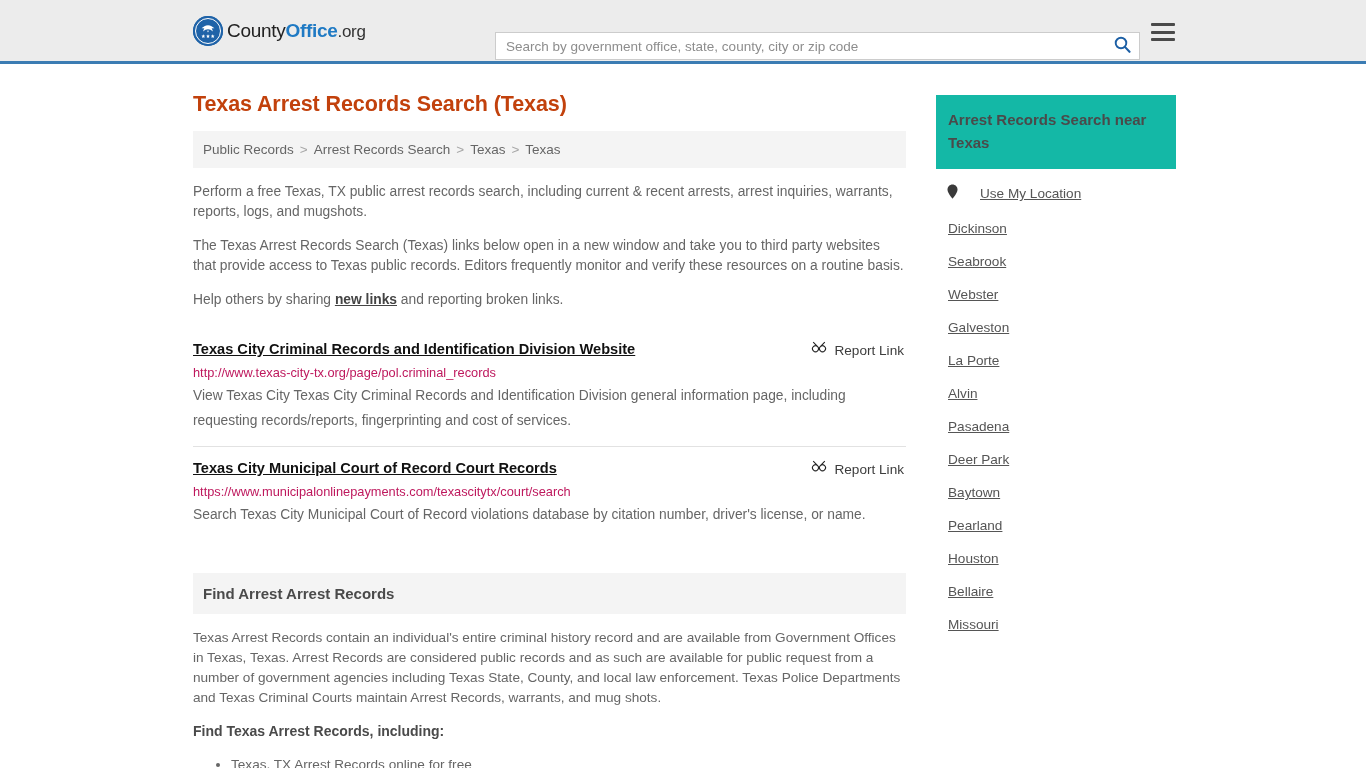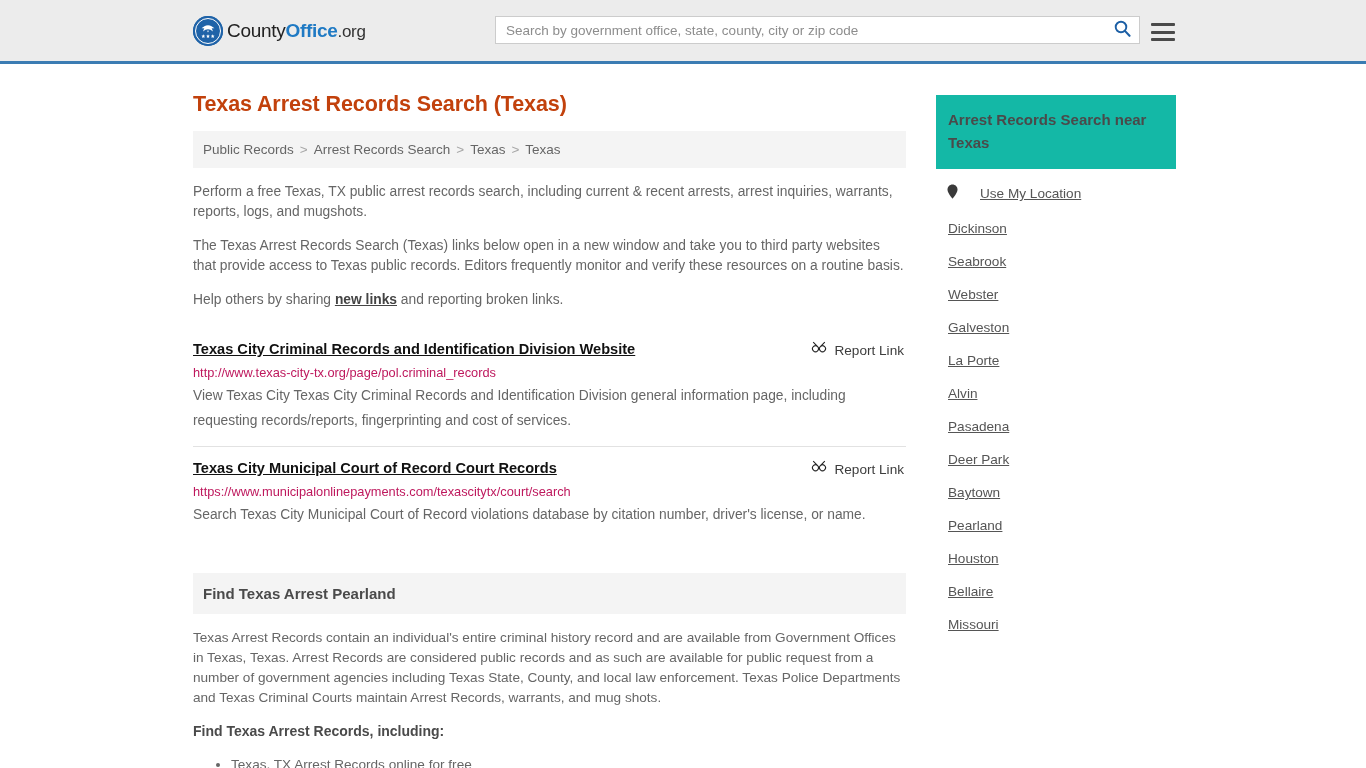--- a/index.html
+++ b/index.html
@@ -43,21 +43,21 @@
     letter-spacing: -0.3px;
     white-space: nowrap;
   }
   .brand-text .b1 { color: #222222; font-weight: 400; }
   .brand-text .b2 { color: #1f7ac4; font-weight: 700; }
   .brand-text .b3 { color: #333333; font-weight: 400; font-size: 17px; }
 
   .search-wrap {
     position: absolute;
     left: 495px;
-    top: 16px;
+    top: 32px;
     width: 645px;
     height: 28px;
     background: #ffffff;
     border: 1px solid #cccccc;
     display: flex;
     align-items: center;
   }
   .search-input {
     flex: 1;
     border: 0;
@@ -347,21 +347,21 @@
               <span class="rl-label">Report Link</span>
             </div>
           </div>
           <div class="result-url">https://www.municipalonlinepayments.com/texascitytx/court/search</div>
           <div class="result-desc">Search Texas City Municipal Court of Record violations database by citation number, driver's license, or name.</div>
         </div>
 
       </div>
 
       <div class="section-bar">
-        <h2>Find Texas Arrest Pearland</h2>
+        <h2>Find Arrest Arrest Records</h2>
       </div>
       <div class="section-body">
         <p>Texas Arrest Records contain an individual's entire criminal history record and are available from Government Offices in Texas, Texas. Arrest Records are considered public records and as such are available for public request from a number of government agencies including Texas State, County, and local law enforcement. Texas Police Departments and Texas Criminal Courts maintain Arrest Records, warrants, and mug shots.</p>
         <p class="strong-line">Find Texas Arrest Records, including:</p>
         <ul>
           <li>Texas, TX Arrest Records online for free</li>
         </ul>
       </div>
 
     </div>

